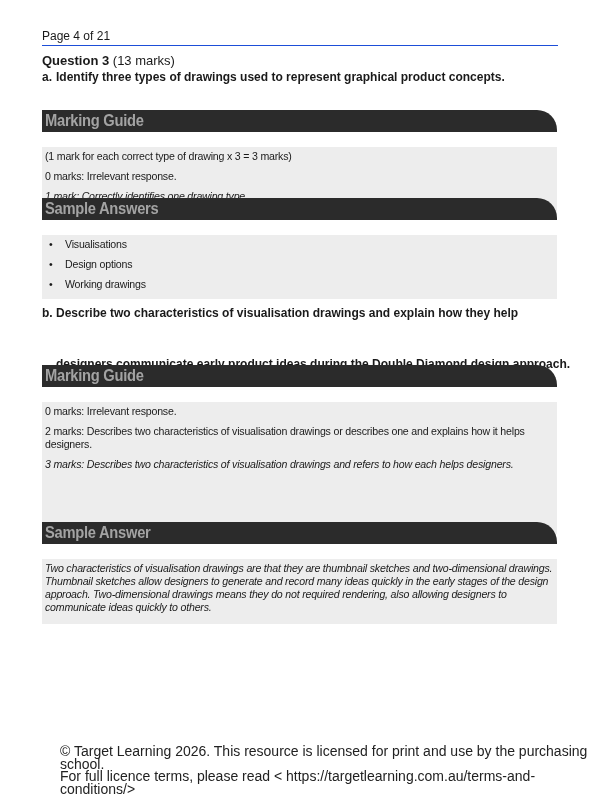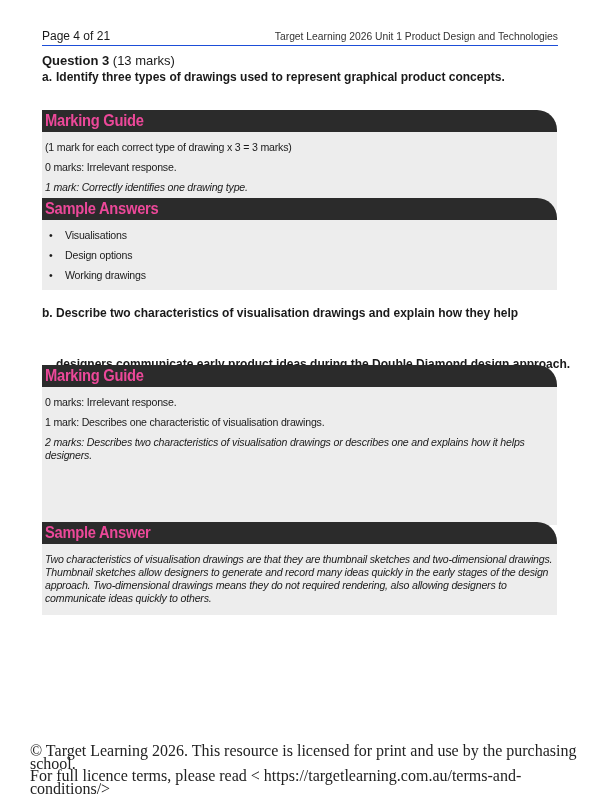--- a/index.html
+++ b/index.html
@@ -14,47 +14,46 @@
   }
   .header .page { position: absolute; left: 0; top: 0; font-size: 12px; }
   .header .doc-title { position: absolute; right: 0; top: 1px; font-size: 10.3px; color: #333; }
   .q-title { position: absolute; left: 42px; top: 53px; font-size: 13px; }
   .q-title b { font-weight: bold; }
   .q-text { position: absolute; left: 42px; font-size: 12px; line-height: 15.5px; font-weight: bold; }
   .q-text .lbl { display: inline-block; width: 14px; }
   .q-text .cont { padding-left: 14px; margin-top: 35px; }
   .box { position: absolute; left: 42px; width: 515px; }
   .bar {
-    background: #2b2b2b; color: #ec4899; height: 22px;
+    background: #2b2b2b; color: #a3a3a3; height: 22px;
     border-top-right-radius: 20px;
     font-family: "Liberation Sans", sans-serif; font-weight: bold;
     font-size: 16px; line-height: 22px; padding-left: 3px;
     letter-spacing: -0.3px; transform-origin: left;
   }
   .bar span { display: inline-block; transform: scaleX(0.92); transform-origin: left; }
   .body {
-    background: #ededed; padding: 9px 3px 4px 3px;
-    font-size: 10.6px; line-height: 13px; letter-spacing: -0.2px;
+    background: #ededed; padding: 3px 3px 4px 3px;
+    font-size: 10.6px; line-height: 13px; letter-spacing: -0.2px; margin-top: 15px;
   }
   .body p { margin: 0 0 7px 0; }
   .body p:last-child { margin-bottom: 2px; font-style: italic; }
   .body ul { margin: 0; padding: 0; list-style: none; }
   .body li { position: relative; padding-left: 20px; margin: 0 0 7px 0; }
   .body li:last-child { margin-bottom: 2px; }
   .body li .bullet { position: absolute; left: 4px; top: 0; }
   .footer {
-    position: absolute; left: 30px; top: 745px; font-size: 16px; line-height: 12.5px; color: #222; font-family: Liberation Serif, serif;
+    position: absolute; left: 60px; top: 745px; font-size: 14px; line-height: 12.5px; color: #222;
   }
 </style>
 </head>
 <body>
 
 <div class="header">
   <span class="page">Page 4 of 21</span>
-  <span class="doc-title">Target Learning 2026 Unit 1 Product Design and Technologies</span>
 </div>
 
 <div class="q-title">
   <b>Question 3</b>
   <span>(13 marks)</span>
 </div>
 
 <div class="q-text" style="top:70px;">
   <span class="lbl">a.</span><span>Identify </span><b>three</b><span> types of drawings used to represent graphical product concepts.</span>
 </div>
@@ -81,22 +80,22 @@
 
 <div class="q-text" style="top:306px;">
   <div><span class="lbl">b.</span><span>Describe </span><b>two</b><span> characteristics of visualisation drawings and explain how they help</span></div>
   <div class="cont">designers communicate early product ideas during the Double Diamond design approach.</div>
 </div>
 
 <div class="box" style="top:365px;">
   <div class="bar"><span>Marking Guide</span></div>
   <div class="body" style="height:125px;">
     <p>0 marks: Irrelevant response.</p>
-    <p>1 mark: Describes one characteristic of visualisation drawings.</p>
     <p>2 marks: Describes two characteristics of visualisation drawings or describes one and explains how it helps designers.</p>
+    <p>3 marks: Describes two characteristics of visualisation drawings and refers to how each helps designers.</p>
   </div>
 </div>
 
 <div class="box" style="top:522px;">
   <div class="bar"><span>Sample Answer</span></div>
   <div class="body" style="height:58px;">
     <p>Two characteristics of visualisation drawings are that they are thumbnail sketches and two-dimensional drawings. Thumbnail sketches allow designers to generate and record many ideas quickly in the early stages of the design approach. Two-dimensional drawings means they do not required rendering, also allowing designers to communicate ideas quickly to others.</p>
   </div>
 </div>
 

